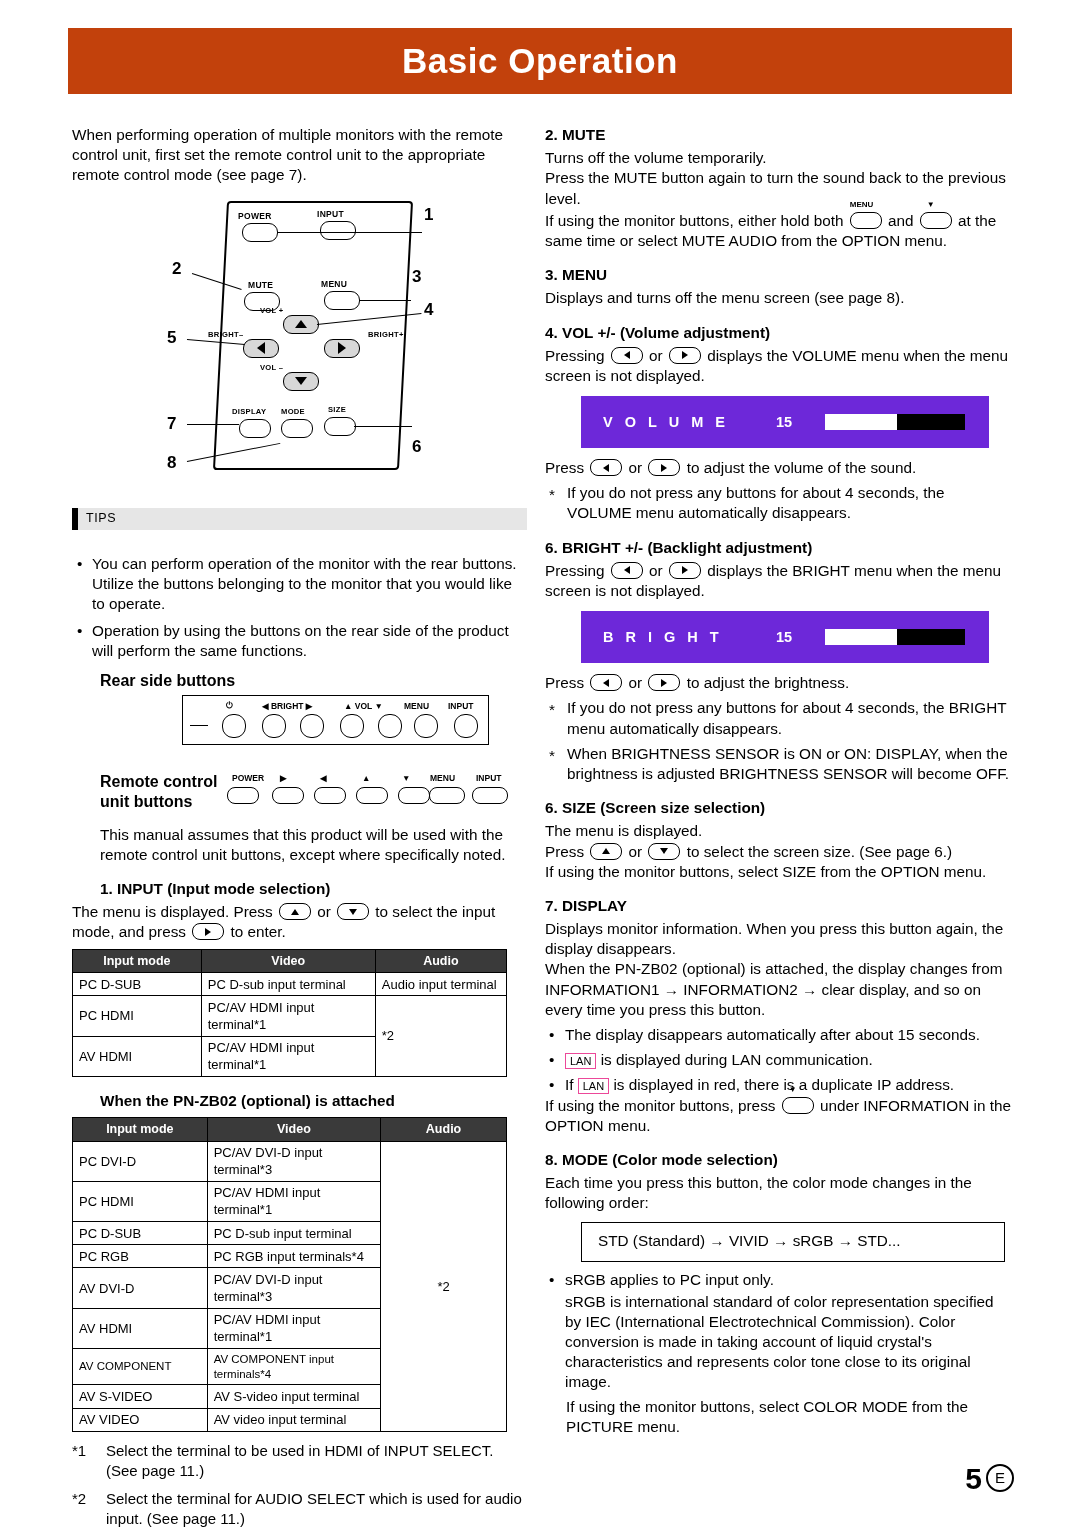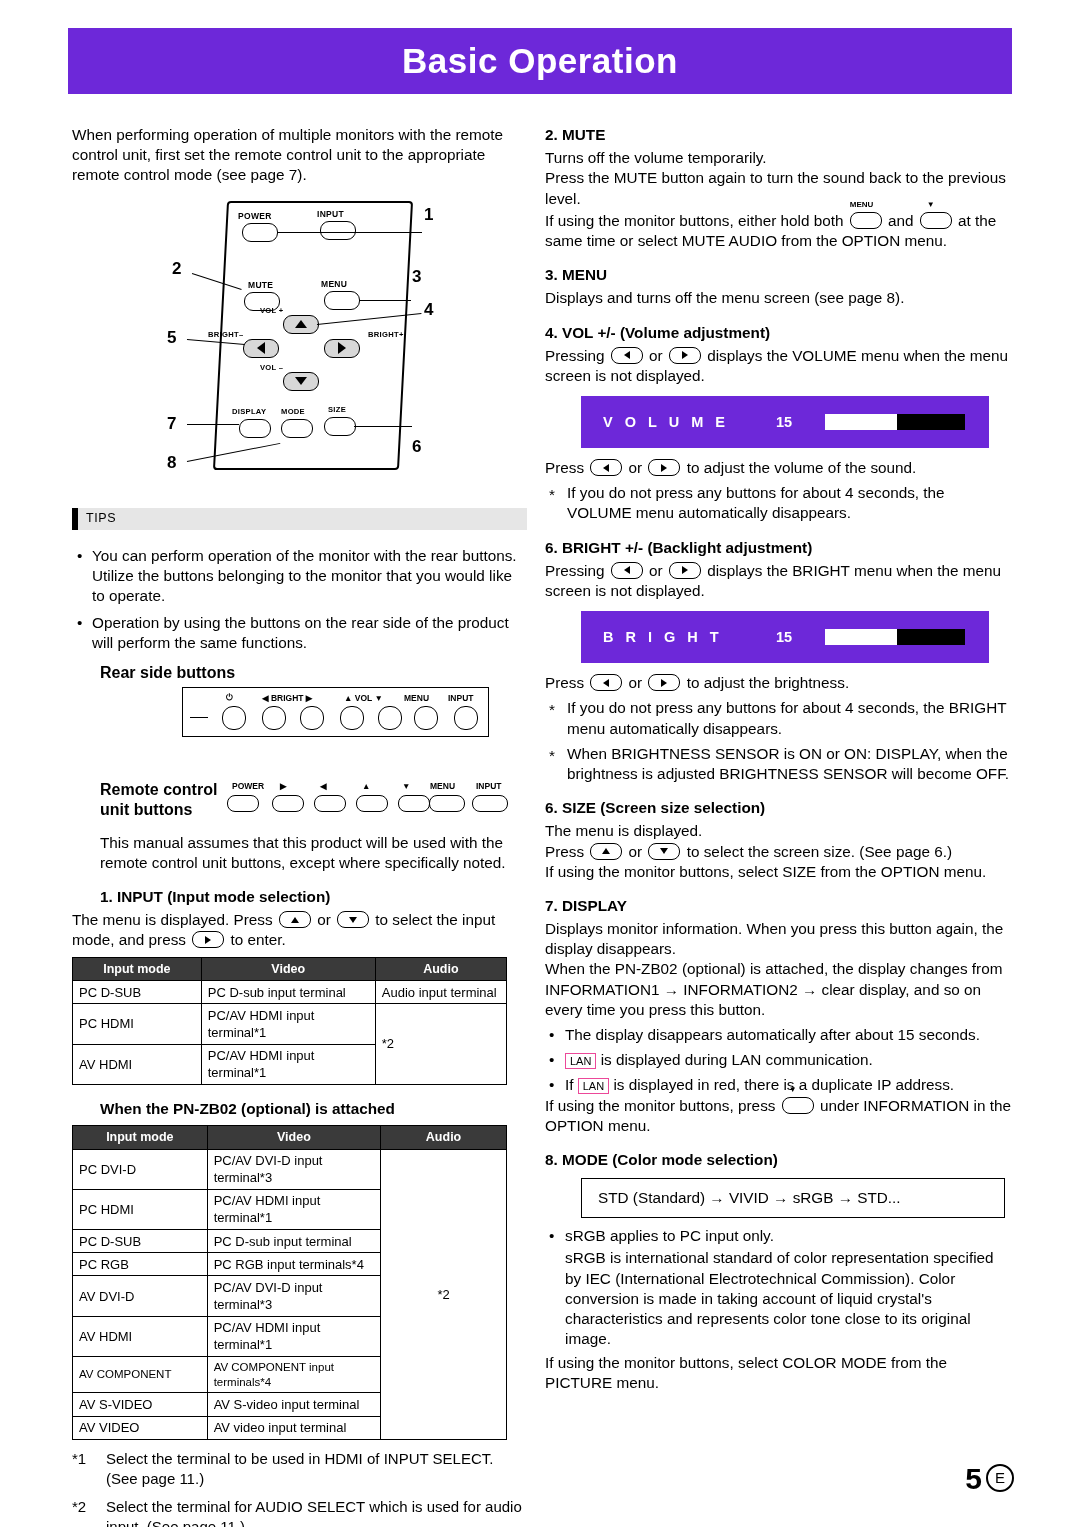--- a/index.html
+++ b/index.html
@@ -10,21 +10,21 @@
     color:#000000;
     position:relative;
     overflow:hidden;
   }
   .page {
     position:absolute; left:0; top:0; width:1080px; height:1527px;
   }
   
   .header-bar {
     position:absolute; left:68px; top:28px; width:944px; height:66px;
-    background:#6d28d9;
+    background:#c2410c;
     display:flex; align-items:center; justify-content:center;
   }
   .header-title {
     color:#ffffff; font-size:35px; font-weight:bold; letter-spacing:0.5px;
   }
 
   
   .col-left  { position:absolute; left:72px;  top:125px; width:455px; }
   .col-right { position:absolute; left:545px; top:125px; width:467px; }
 
@@ -48,21 +48,21 @@
   .lbl { position:absolute; font-size:8.5px; font-weight:bold; letter-spacing:0.3px; }
   .lbl.small { font-size:7.6px; }
   .callout { position:absolute; font-size:17px; font-weight:bold; }
   .lead { position:absolute; background:#000; height:1.3px; transform-origin:left center; }
 
   
   .tips-bar {
     margin-top:12px; height:22px; background:#e6e6e6; border-left:6px solid #000;
     display:flex; align-items:center; padding-left:8px; font-size:12.5px; letter-spacing:0.6px;
   }
-  ul.tips { margin:16px 0 0 0; padding:0; list-style:none; }
+  ul.tips { margin:24px 0 0 0; padding:0; list-style:none; }
   ul.tips li { position:relative; padding-left:20px; font-size:15.3px; margin-bottom:7px; }
   ul.tips li:before { content:"•"; position:absolute; left:5px; top:0; }
 
   .indent { margin-left:28px; }
   .bold-line { font-weight:bold; font-size:16px; }
 
   
   .rear-diagram { position:relative; height:70px; margin-left:110px; margin-top:4px; }
   .rear-box {
     position:absolute; left:0; top:0; width:305px; height:48px;
@@ -238,21 +238,21 @@
       <div class="rear-lbl" style="left:266px; top:6px;">INPUT</div>
       <div class="rear-circ" style="left:40px; top:19px;"></div>
       <div class="rear-circ" style="left:80px; top:19px;"></div>
       <div class="rear-circ" style="left:118px; top:19px;"></div>
       <div class="rear-circ" style="left:158px; top:19px;"></div>
       <div class="rear-circ" style="left:196px; top:19px;"></div>
       <div class="rear-circ" style="left:232px; top:19px;"></div>
       <div class="rear-circ" style="left:272px; top:19px;"></div>
     </div>
 
-    <div style="position:relative; height:54px; margin-top:18px;">
+    <div style="position:relative; height:54px; margin-top:2px;">
       <div class="bold-line" style="position:absolute; left:28px; top:4px;">Remote control</div>
       <div class="bold-line" style="position:absolute; left:28px; top:24px;">unit buttons</div>
       <div class="rear-lbl" style="left:160px; top:6px;">POWER</div>
       <div class="rear-lbl" style="left:208px; top:6px;">▶</div>
       <div class="rear-lbl" style="left:248px; top:6px;">◀</div>
       <div class="rear-lbl" style="left:290px; top:6px;">▲</div>
       <div class="rear-lbl" style="left:330px; top:6px;">▼</div>
       <div class="rear-lbl" style="left:358px; top:6px;">MENU</div>
       <div class="rear-lbl" style="left:404px; top:6px;">INPUT</div>
       <div class="rc-btn" style="left:155px; top:20px;"></div>
@@ -452,24 +452,25 @@
       <span class="lan-chip">LAN</span>
       <span>is displayed in red, there is a duplicate IP address.</span>
     </div>
     <div class="body-text">
       <span>If using the monitor buttons, press</span>
       <span class="mini-wrap"><span class="mini-cap arrowdown">▼</span><span class="mini"></span></span>
       <span>under INFORMATION in the OPTION menu.</span>
     </div>
 
     <div class="sect-head">8. MODE (Color mode selection)</div>
+    <div class="body-text">Each time you press this button, the color mode changes in the following order:</div>
     <div class="mode-box">
       <span>STD (Standard) → VIVID → sRGB → STD...</span>
     </div>
     <div class="bullet-line">sRGB applies to PC input only.</div>
     <div style="padding-left:20px; font-size:15.3px; margin-top:2px;">sRGB is international standard of color representation specified by IEC (International Electrotechnical Commission). Color conversion is made in taking account of liquid crystal's characteristics and represents color tone close to its original image.</div>
-    <div class="body-text" style="margin-top:4px;">If using the monitor buttons, select COLOR MODE from the PICTURE menu.</div>
+    <div class="body-text" style="margin-top:4px;margin-left:21px;">If using the monitor buttons, select COLOR MODE from the PICTURE menu.</div>
   </div>
 
   <div class="page-num">
     <span>5</span><span class="e">E</span>
   </div>
 </div>
 
 </body></html>

